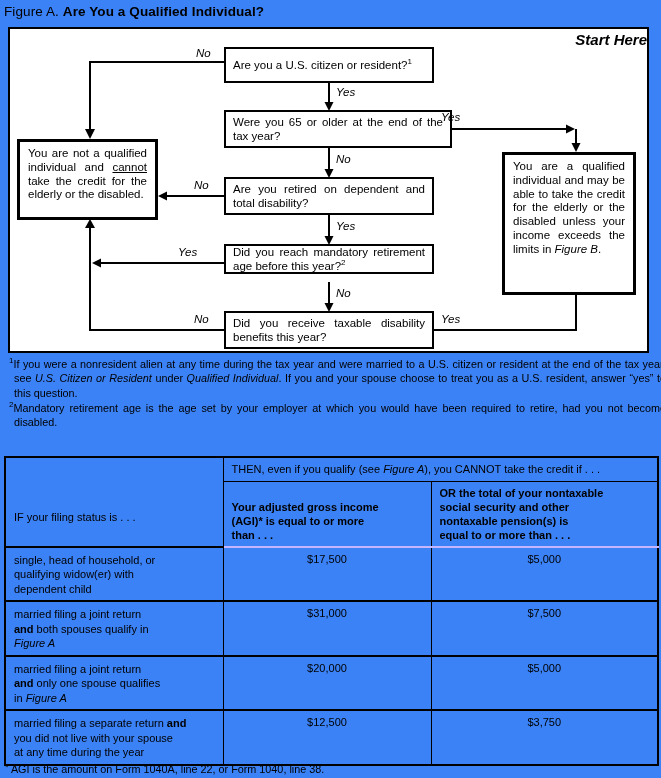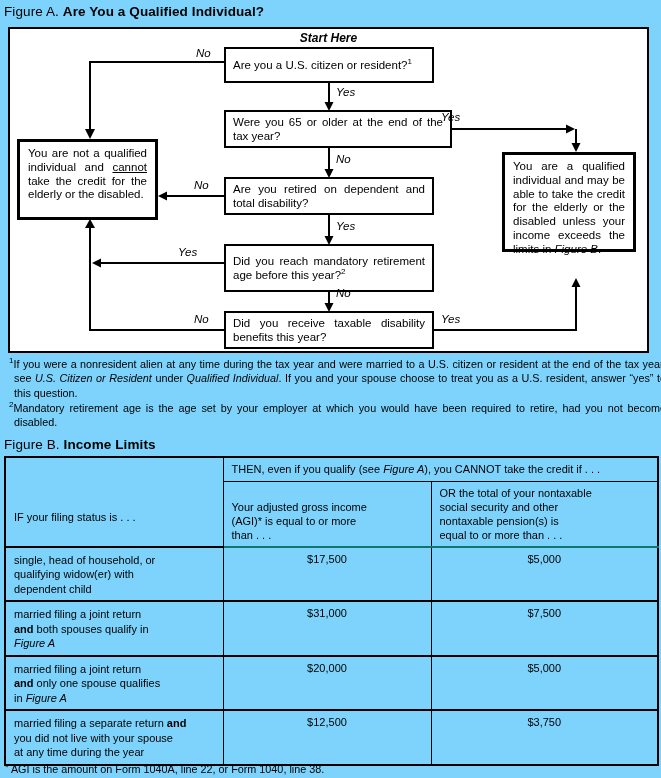--- a/index.html
+++ b/index.html
@@ -1,27 +1,27 @@
 <!DOCTYPE html>
 <html><head>
 <meta charset="utf-8">
 <style>
   html,body{margin:0;padding:0;background:#fff;}
-  .page{position:relative;width:661px;height:778px;background:#7dd3fc;color:#000;
+  .page{position:relative;width:661px;height:778px;background:#3b82f6;color:#000;
         font-family:"Liberation Sans","DejaVu Sans",sans-serif;overflow:hidden;}
   .figtitle{position:absolute;left:4px;font-size:13.5px;letter-spacing:.1px;}
   .figtitle .pref{font-weight:normal;}
   .figtitle b{font-weight:bold;}
 
   
   .flowchart{position:absolute;left:8px;top:27px;width:641px;height:326px;
              border:2px solid #000;box-sizing:border-box;background:#fff;}
   .flowchart svg{position:absolute;left:0;top:0;width:637px;height:322px;}
-  .start{position:absolute;left:0;top:2px;width:100%;text-align:center;
-         font-weight:bold;font-style:italic;font-size:12px;}
+  .start{position:absolute;left:0;top:2px;width:100%;text-align:right;
+         font-weight:bold;font-style:italic;font-size:15px;}
   .qbox{position:absolute;border:2px solid #000;background:#fff;box-sizing:border-box;
         display:flex;align-items:center;padding:2px 7px;font-size:11.5px;line-height:14px;}
   .qbox .qtxt{width:100%;text-align:justify;}
   .tbox{position:absolute;border:3px solid #000;background:#fff;box-sizing:border-box;
         padding:5px 8px;font-size:11.5px;line-height:13.8px;text-align:justify;}
   .tbox .u{text-decoration:underline;}
   .lbl{position:absolute;font-style:italic;font-size:11.5px;white-space:nowrap;}
   sup{font-size:8px;line-height:0;}
 
   
@@ -30,21 +30,21 @@
   .fn i{font-style:italic;}
 
   
   .figb{position:absolute;left:4px;top:456px;width:653px;border-collapse:collapse;
         table-layout:fixed;font-size:11px;}
   .figb td{border:1px solid #000;padding:4px 8px;vertical-align:top;box-sizing:border-box;}
   .figb{border:2px solid #000;}
   .figb td.c1h{vertical-align:bottom;padding-bottom:23px;}
   .figb td.then{vertical-align:middle;border-bottom:1px solid #000;}
   .figb td.sub{vertical-align:bottom;white-space:pre-line;
-               border-bottom:2px solid #0f766e;line-height:14px;}
+               border-bottom:2px solid #c4b5fd;line-height:14px;font-weight:bold;}
   .figb td.status{white-space:pre-line;border-top:2px solid #000;line-height:14.5px;
                   padding-top:5px;}
   .figb td.amt{text-align:center;border-top:2px solid #000;padding-top:5px;}
   .figb .c1h{border-bottom:2px solid #000;}
   .tfoot-note{position:absolute;left:5px;top:762px;font-size:10.8px;}
   .tfoot-note .star{vertical-align:3px;font-size:9px;}
 </style>
 </head>
 <body>
 
@@ -86,48 +86,47 @@
 
     <div class="qbox" style="left:214px;top:18px;width:210px;height:36px;">
       <div class="qtxt"><span>Are you a U.S. citizen or resident?</span><sup>1</sup></div>
     </div>
     <div class="qbox" style="left:214px;top:81px;width:228px;height:38px;">
       <div class="qtxt">Were you 65 or older at the end of the tax year?</div>
     </div>
     <div class="qbox" style="left:214px;top:148px;width:210px;height:38px;">
       <div class="qtxt">Are you retired on dependent and total disability?</div>
     </div>
-    <div class="qbox" style="left:214px;top:215px;width:210px;height:48px;">
+    <div class="qbox" style="left:214px;top:215px;width:210px;height:30px;">
       <div class="qtxt"><span>Did you reach mandatory retirement age before this year?</span><sup>2</sup></div>
     </div>
     <div class="qbox" style="left:214px;top:282px;width:210px;height:38px;">
       <div class="qtxt">Did you receive taxable disability benefits this year?</div>
     </div>
 
     <div class="tbox" style="left:7px;top:110px;width:141px;height:81px;"><span>You are not a qualified individual and </span><span class="u">cannot</span><span> take the credit for the elderly or the disabled.</span></div>
 
-    <div class="tbox" style="left:492px;top:123px;width:134px;height:100px;"><span>You are a qualified individual and may be able to take the credit for the elderly or the disabled unless your income exceeds the limits in </span><i>Figure B</i><span>.</span></div>
+    <div class="tbox" style="left:492px;top:123px;width:134px;height:143px;"><span>You are a qualified individual and may be able to take the credit for the elderly or the disabled unless your income exceeds the limits in </span><i>Figure B</i><span>.</span></div>
 
     <span class="lbl" style="left:186px;top:18px;">No</span>
     <span class="lbl" style="left:326px;top:57px;">Yes</span>
     <span class="lbl" style="left:431px;top:82px;">Yes</span>
     <span class="lbl" style="left:326px;top:124px;">No</span>
     <span class="lbl" style="left:184px;top:150px;">No</span>
     <span class="lbl" style="left:326px;top:191px;">Yes</span>
     <span class="lbl" style="left:168px;top:217px;">Yes</span>
     <span class="lbl" style="left:326px;top:258px;">No</span>
     <span class="lbl" style="left:184px;top:284px;">No</span>
     <span class="lbl" style="left:431px;top:284px;">Yes</span>
   </div>
 
   <div class="fn" style="top:357px;"><sup>1</sup><span>If you were a nonresident alien at any time during the tax year and were married to a U.S. citizen or resident at the end of the tax year, see </span><i>U.S. Citizen or Resident</i><span> under </span><i>Qualified Individual</i><span>. If you and your spouse choose to treat you as a U.S. resident, answer “yes” to this question.</span></div>
 
   <div class="fn" style="top:401px;"><sup>2</sup><span>Mandatory retirement age is the age set by your employer at which you would have been required to retire, had you not become disabled.</span></div>
 
-  <div class="figtitle" style="top:437px;"><span class="pref">Figure B. </span><b>Income Limits</b></div>
 
   <table class="figb">
     <colgroup>
         <col style="width:218px;">
         <col style="width:208px;">
         <col style="width:227px;">
       </colgroup>
     <tbody>
         <tr>
       <td class="c1h" rowspan="2" style="height:86px;"><span>IF your filing status is . . .</span></td>

